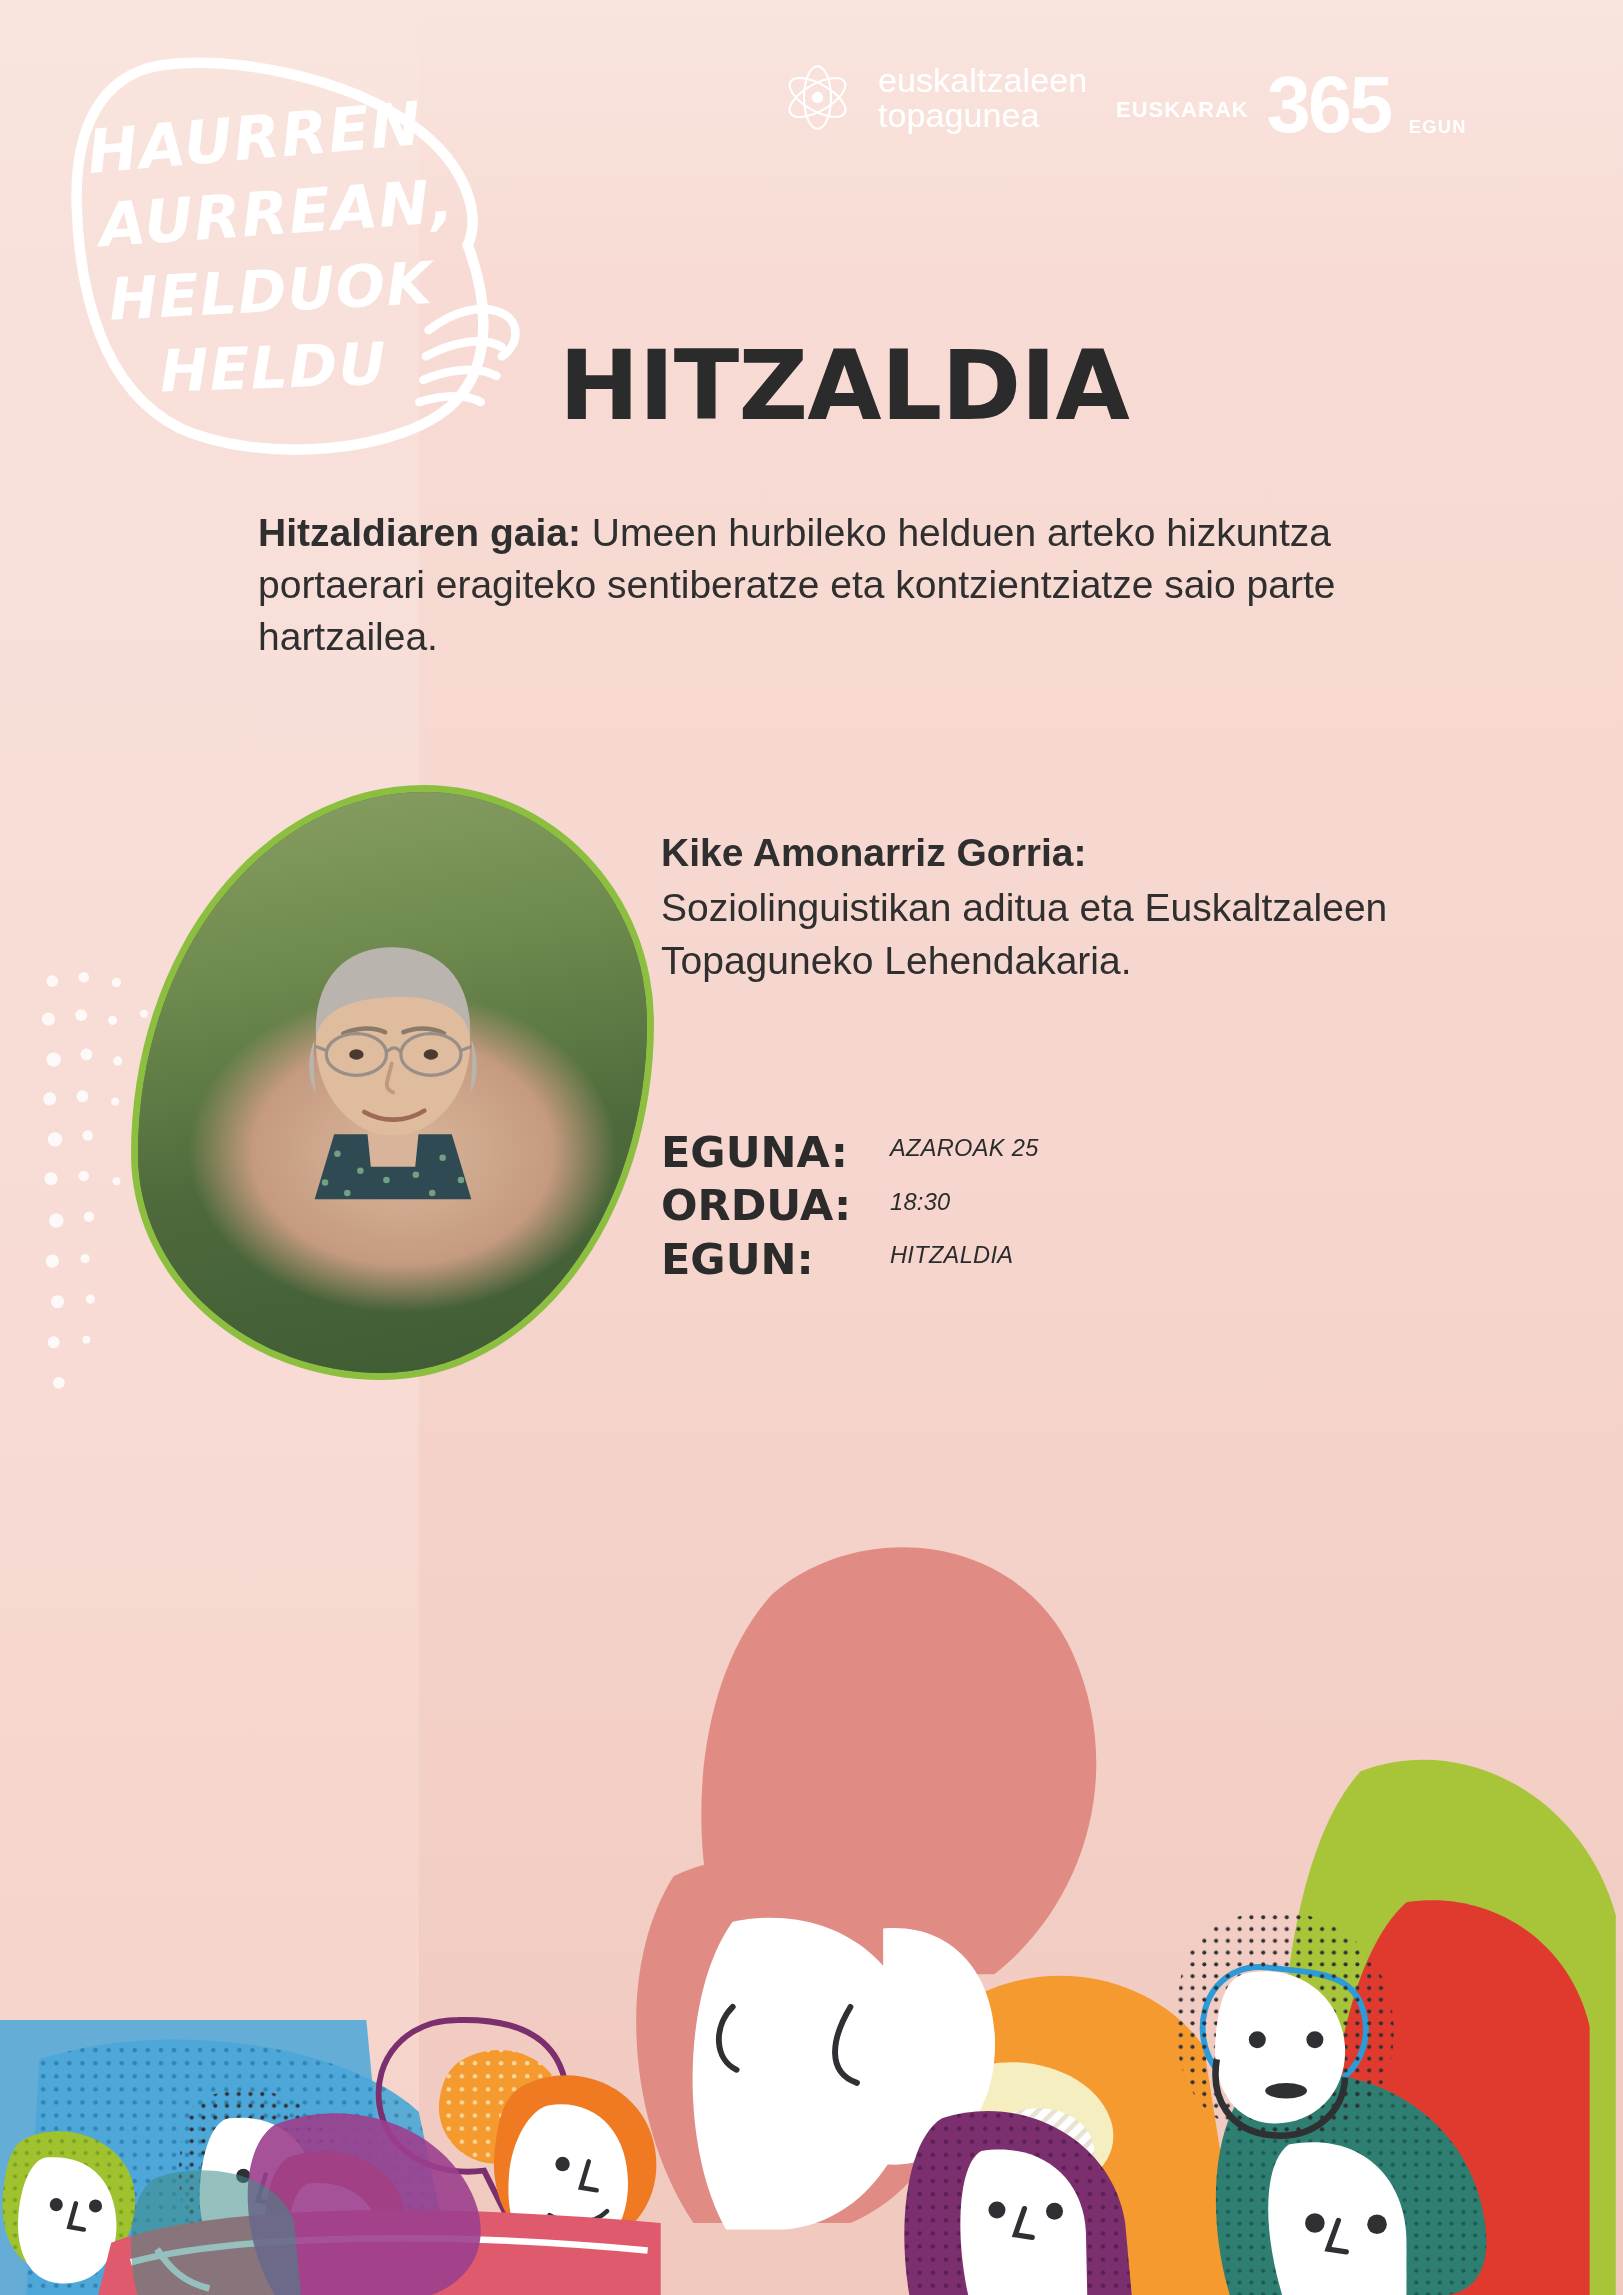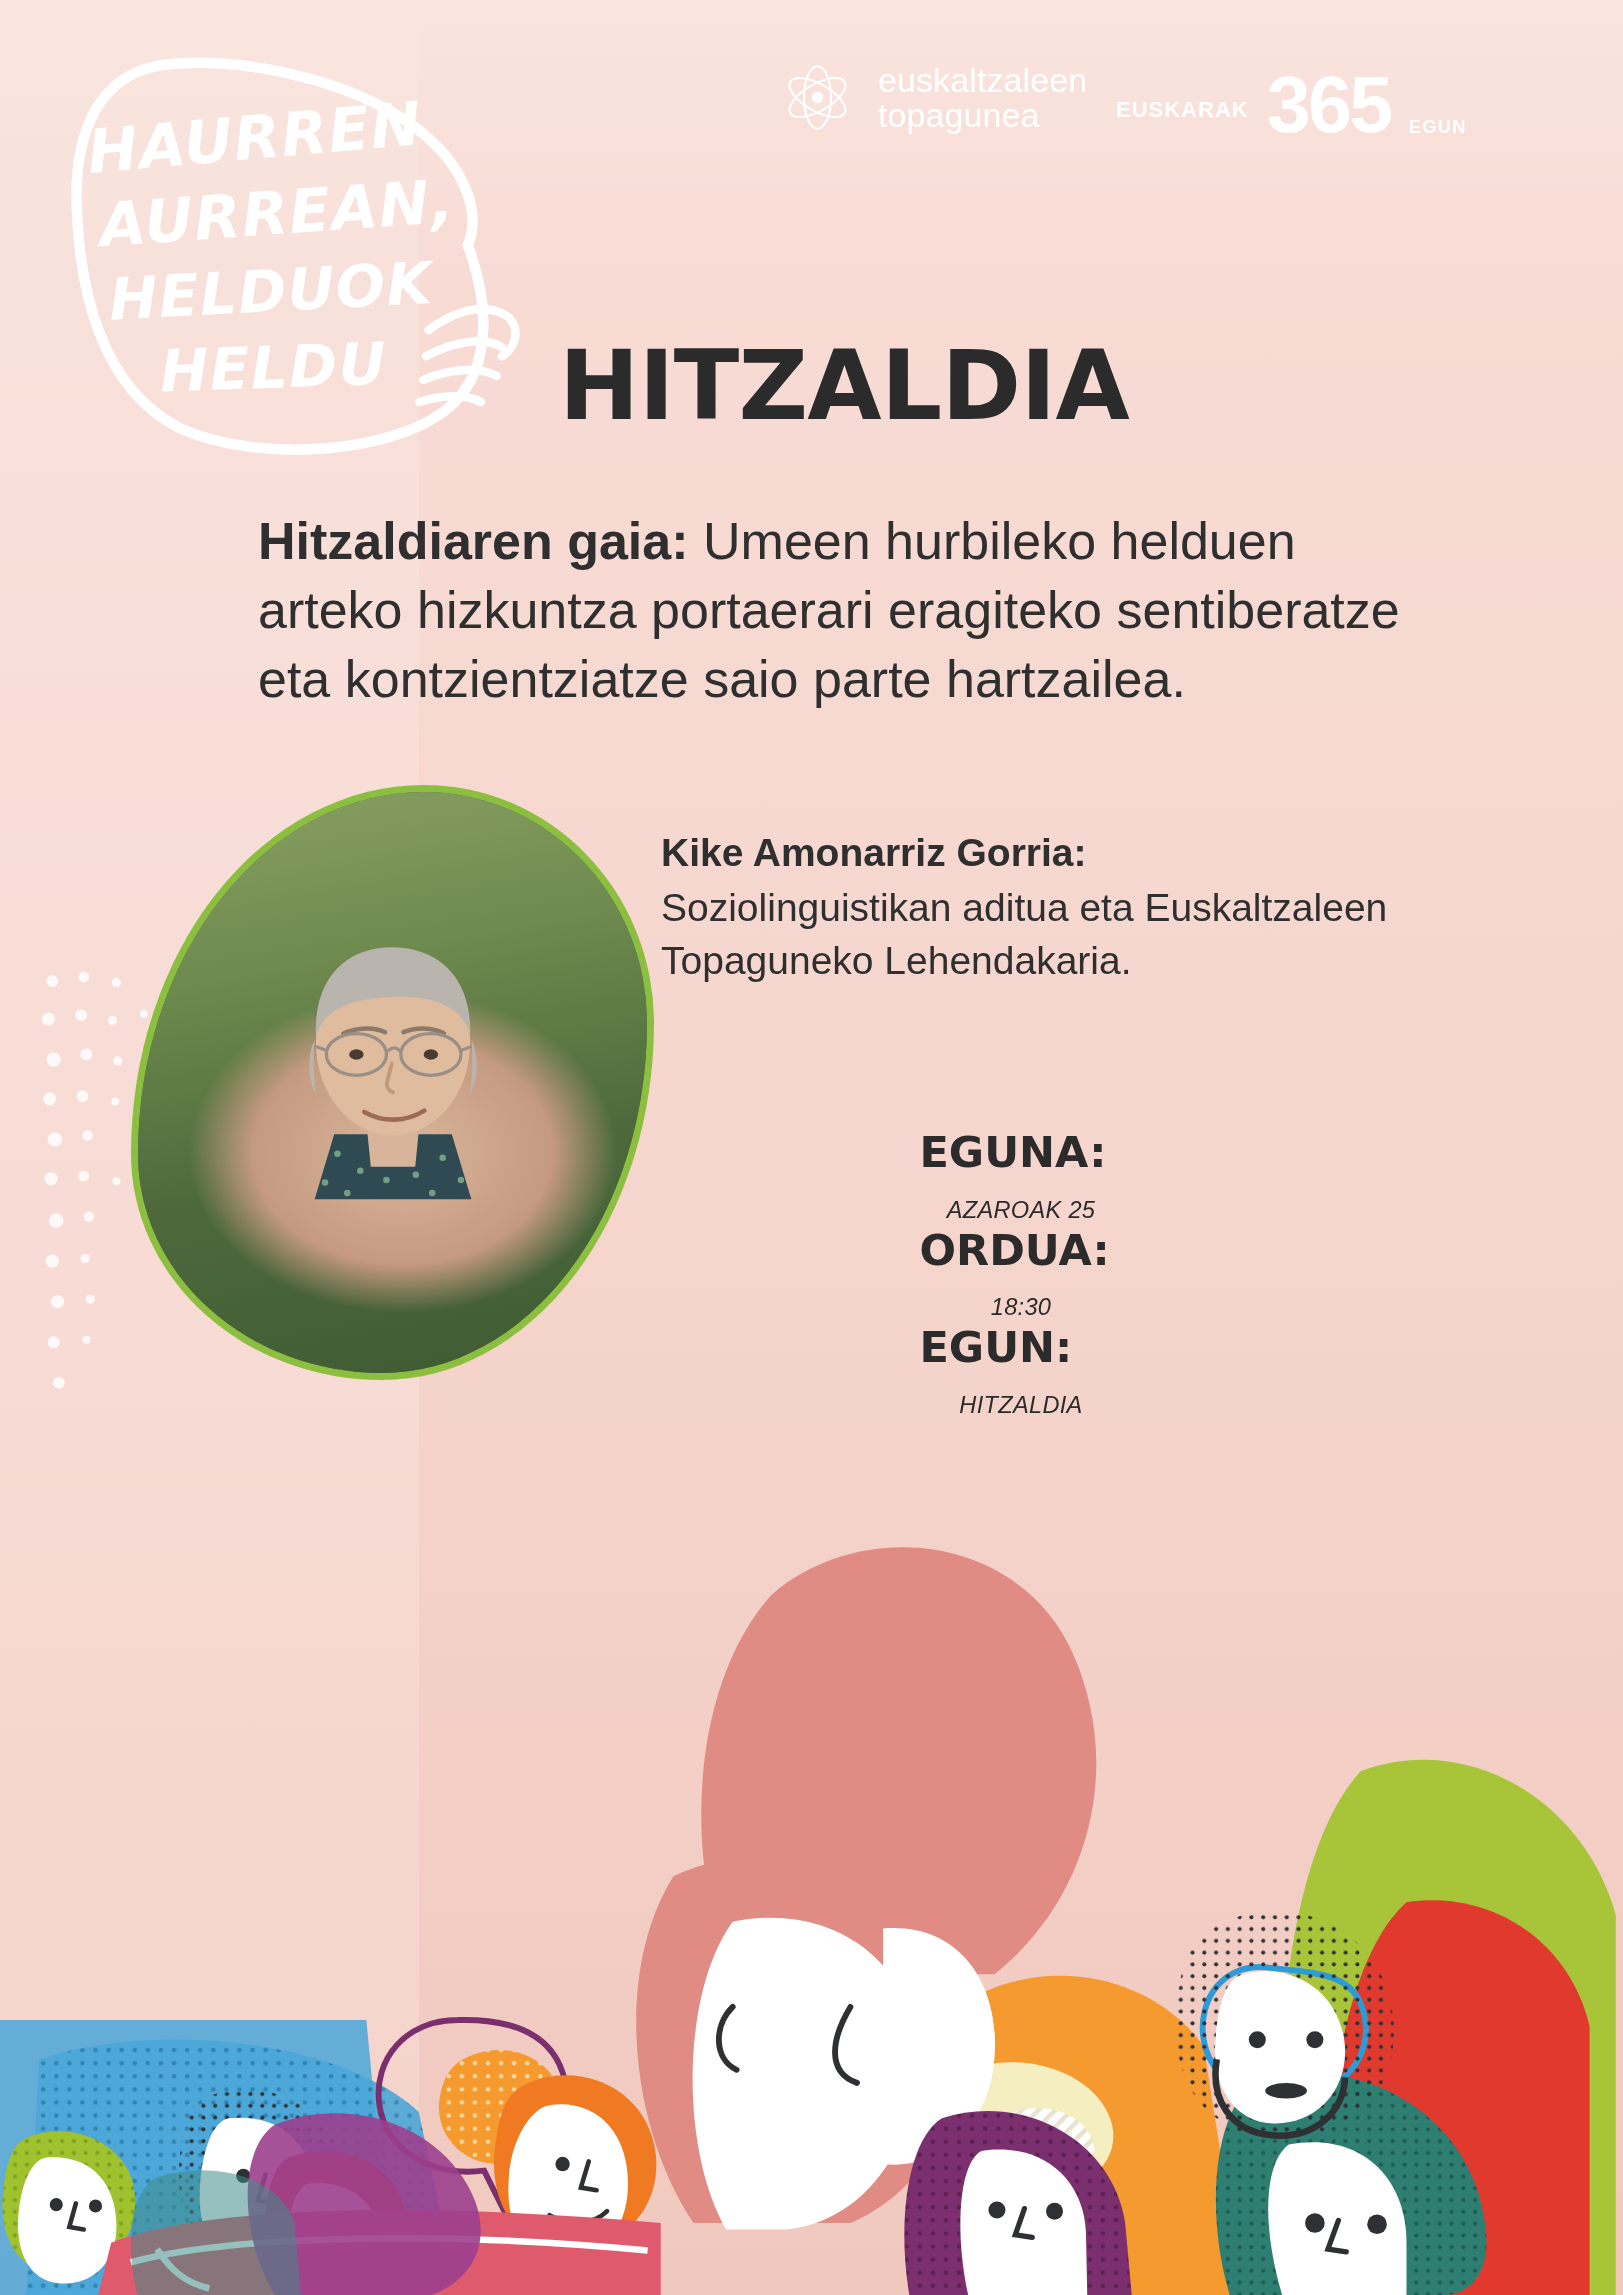--- a/index.html
+++ b/index.html
@@ -143,21 +143,21 @@
     font-size: 96px;
     letter-spacing: -0.7px;
     color: #2b2b2b;
   }
   .gaia {
     position: absolute;
     left: 258px;
     top: 507px;
     width: 1171px;
     color: #2f2f2f;
-    font-size: 52px;
+    font-size: 39px;
     line-height: 1.33;
   }
   .gaia b {
     font-weight: 700;
   }
 
   
   .photo-wrap {
     position: absolute;
     left: 131px;
@@ -209,23 +209,22 @@
 
   
   .details {
     position: absolute;
     left: 661px;
     top: 1126px;
     width: 720px;
   }
   .details-row {
     display: flex;
-    align-items: center;
-    gap: 8px;
-    flex-direction: column;
+    align-items: flex-start;
+    gap: 26px;
   }
   .details-label {
     font-family: "DejaVu Sans", sans-serif;
     font-weight: 700;
     font-size: 43px;
     color: #2b2b2b;
     line-height: 1.24;
     min-width: 203px;
   }
   .details-value {

